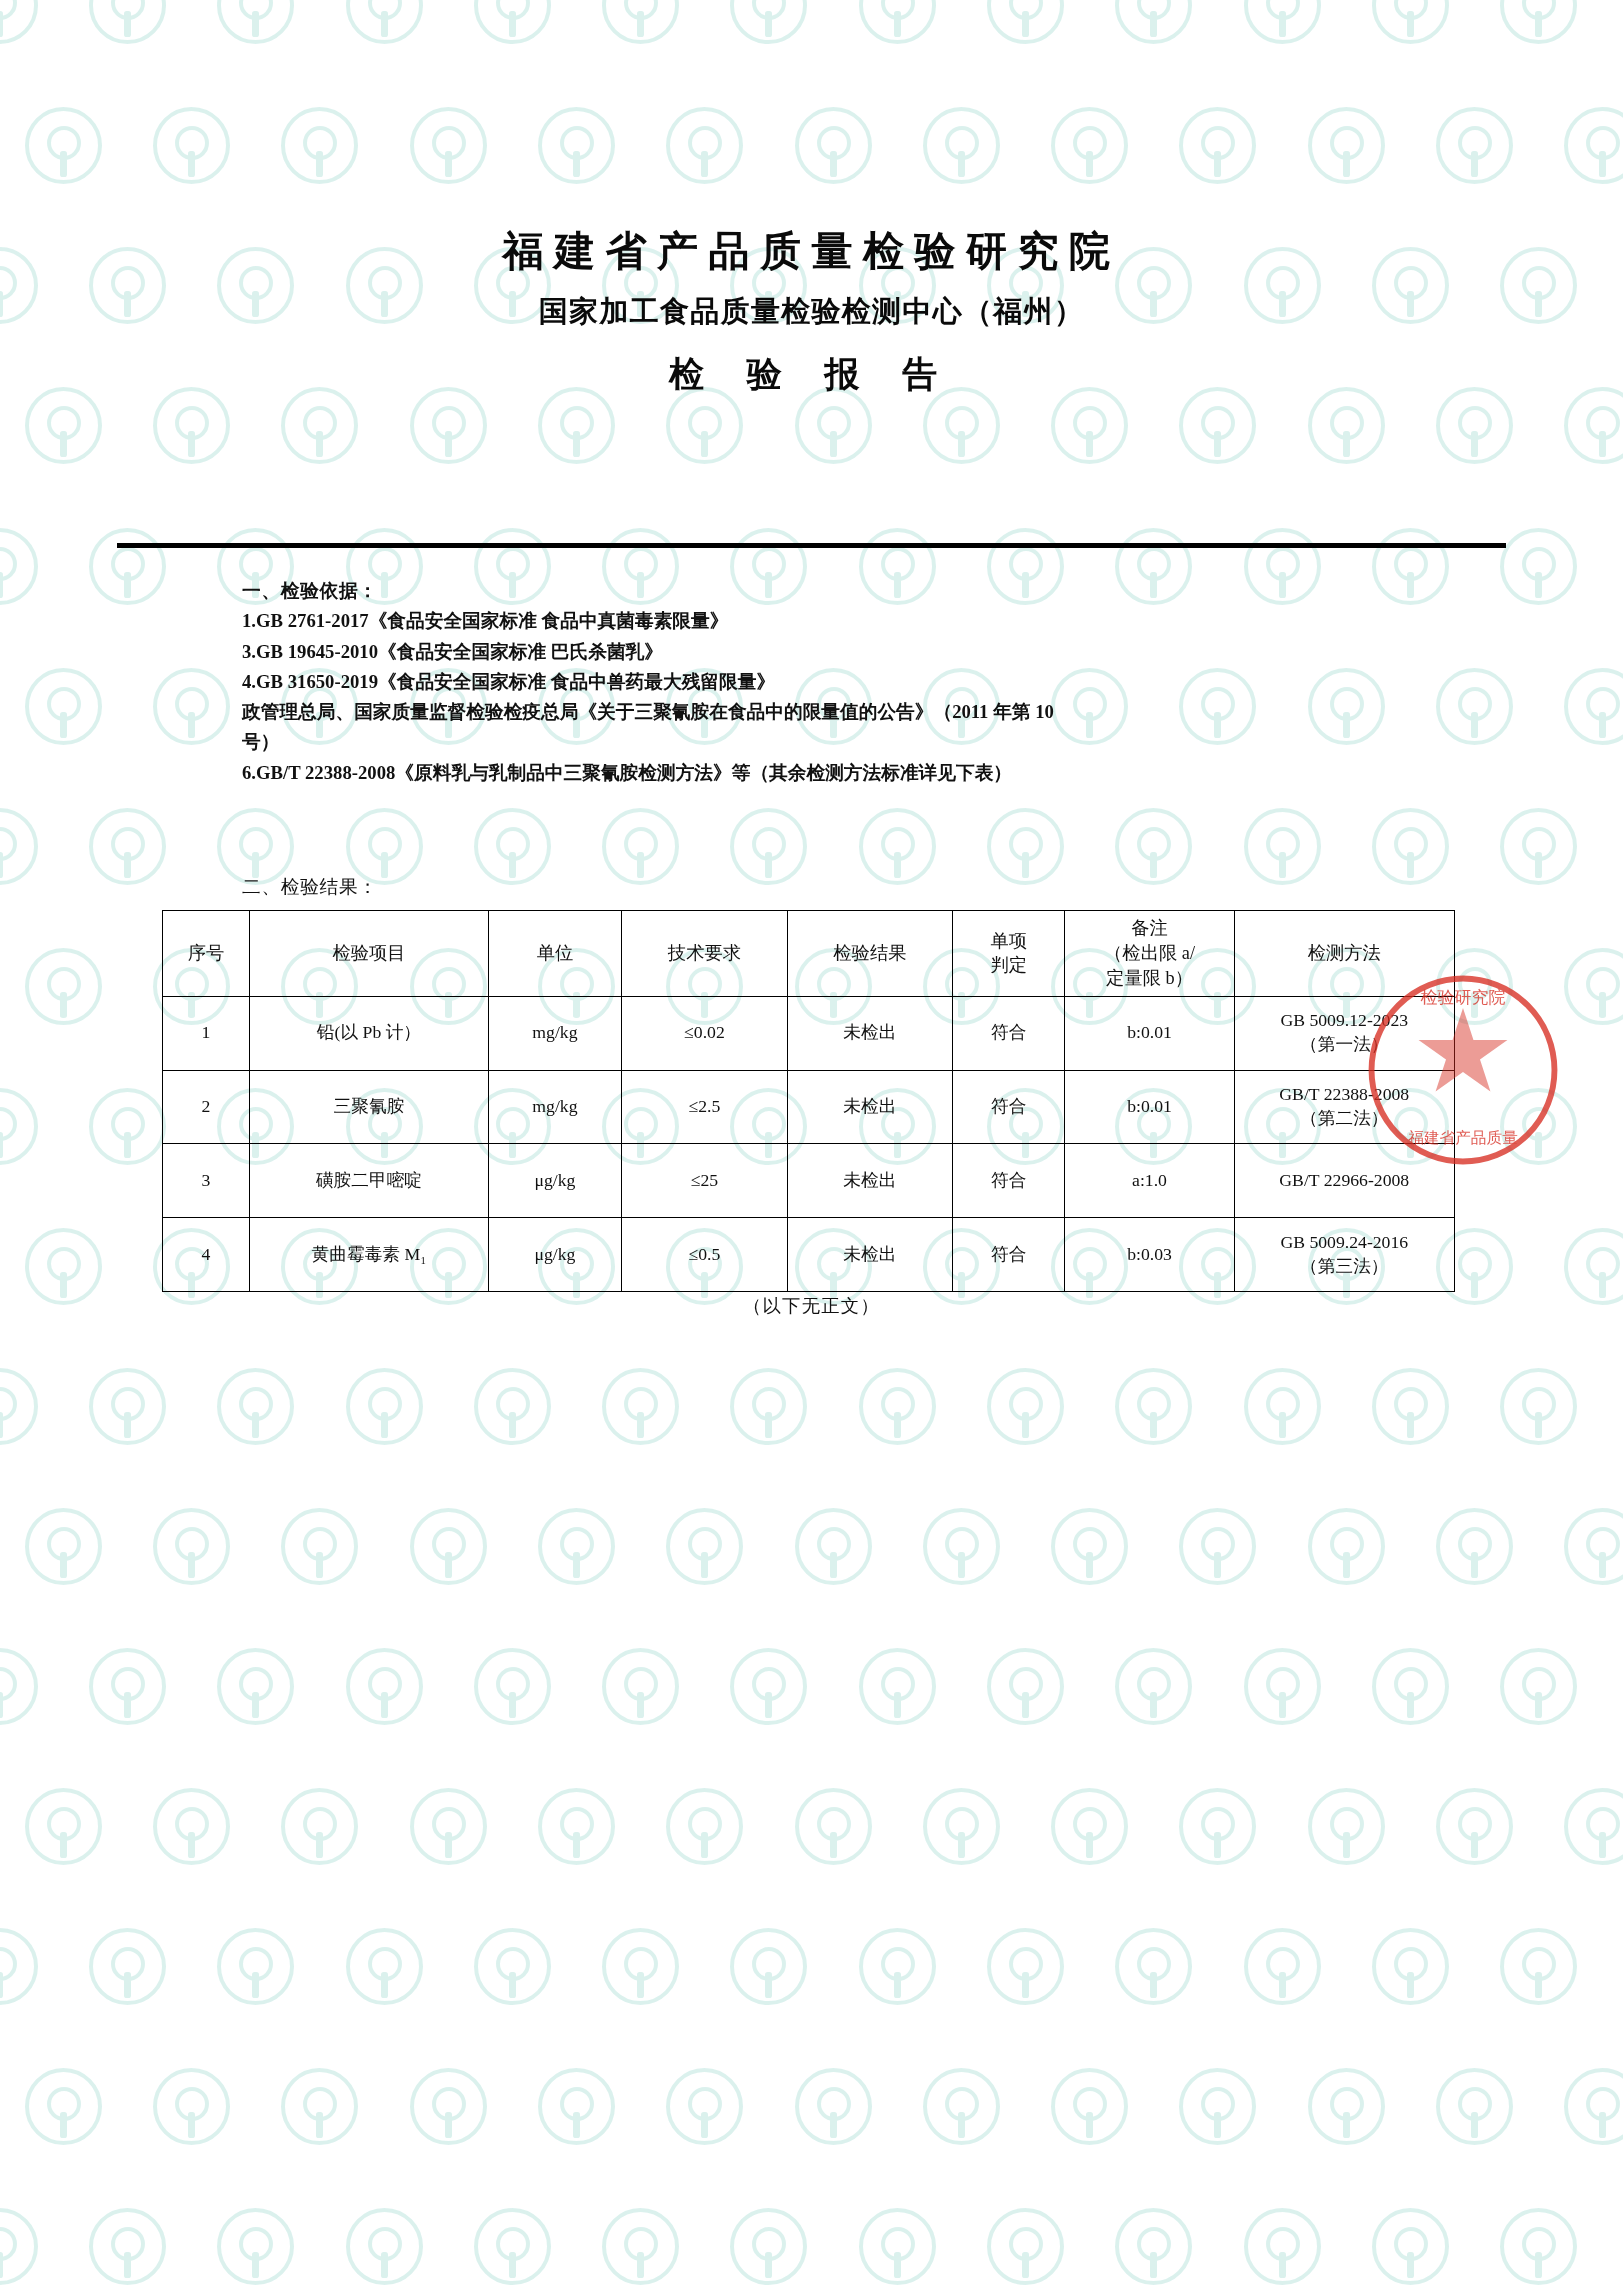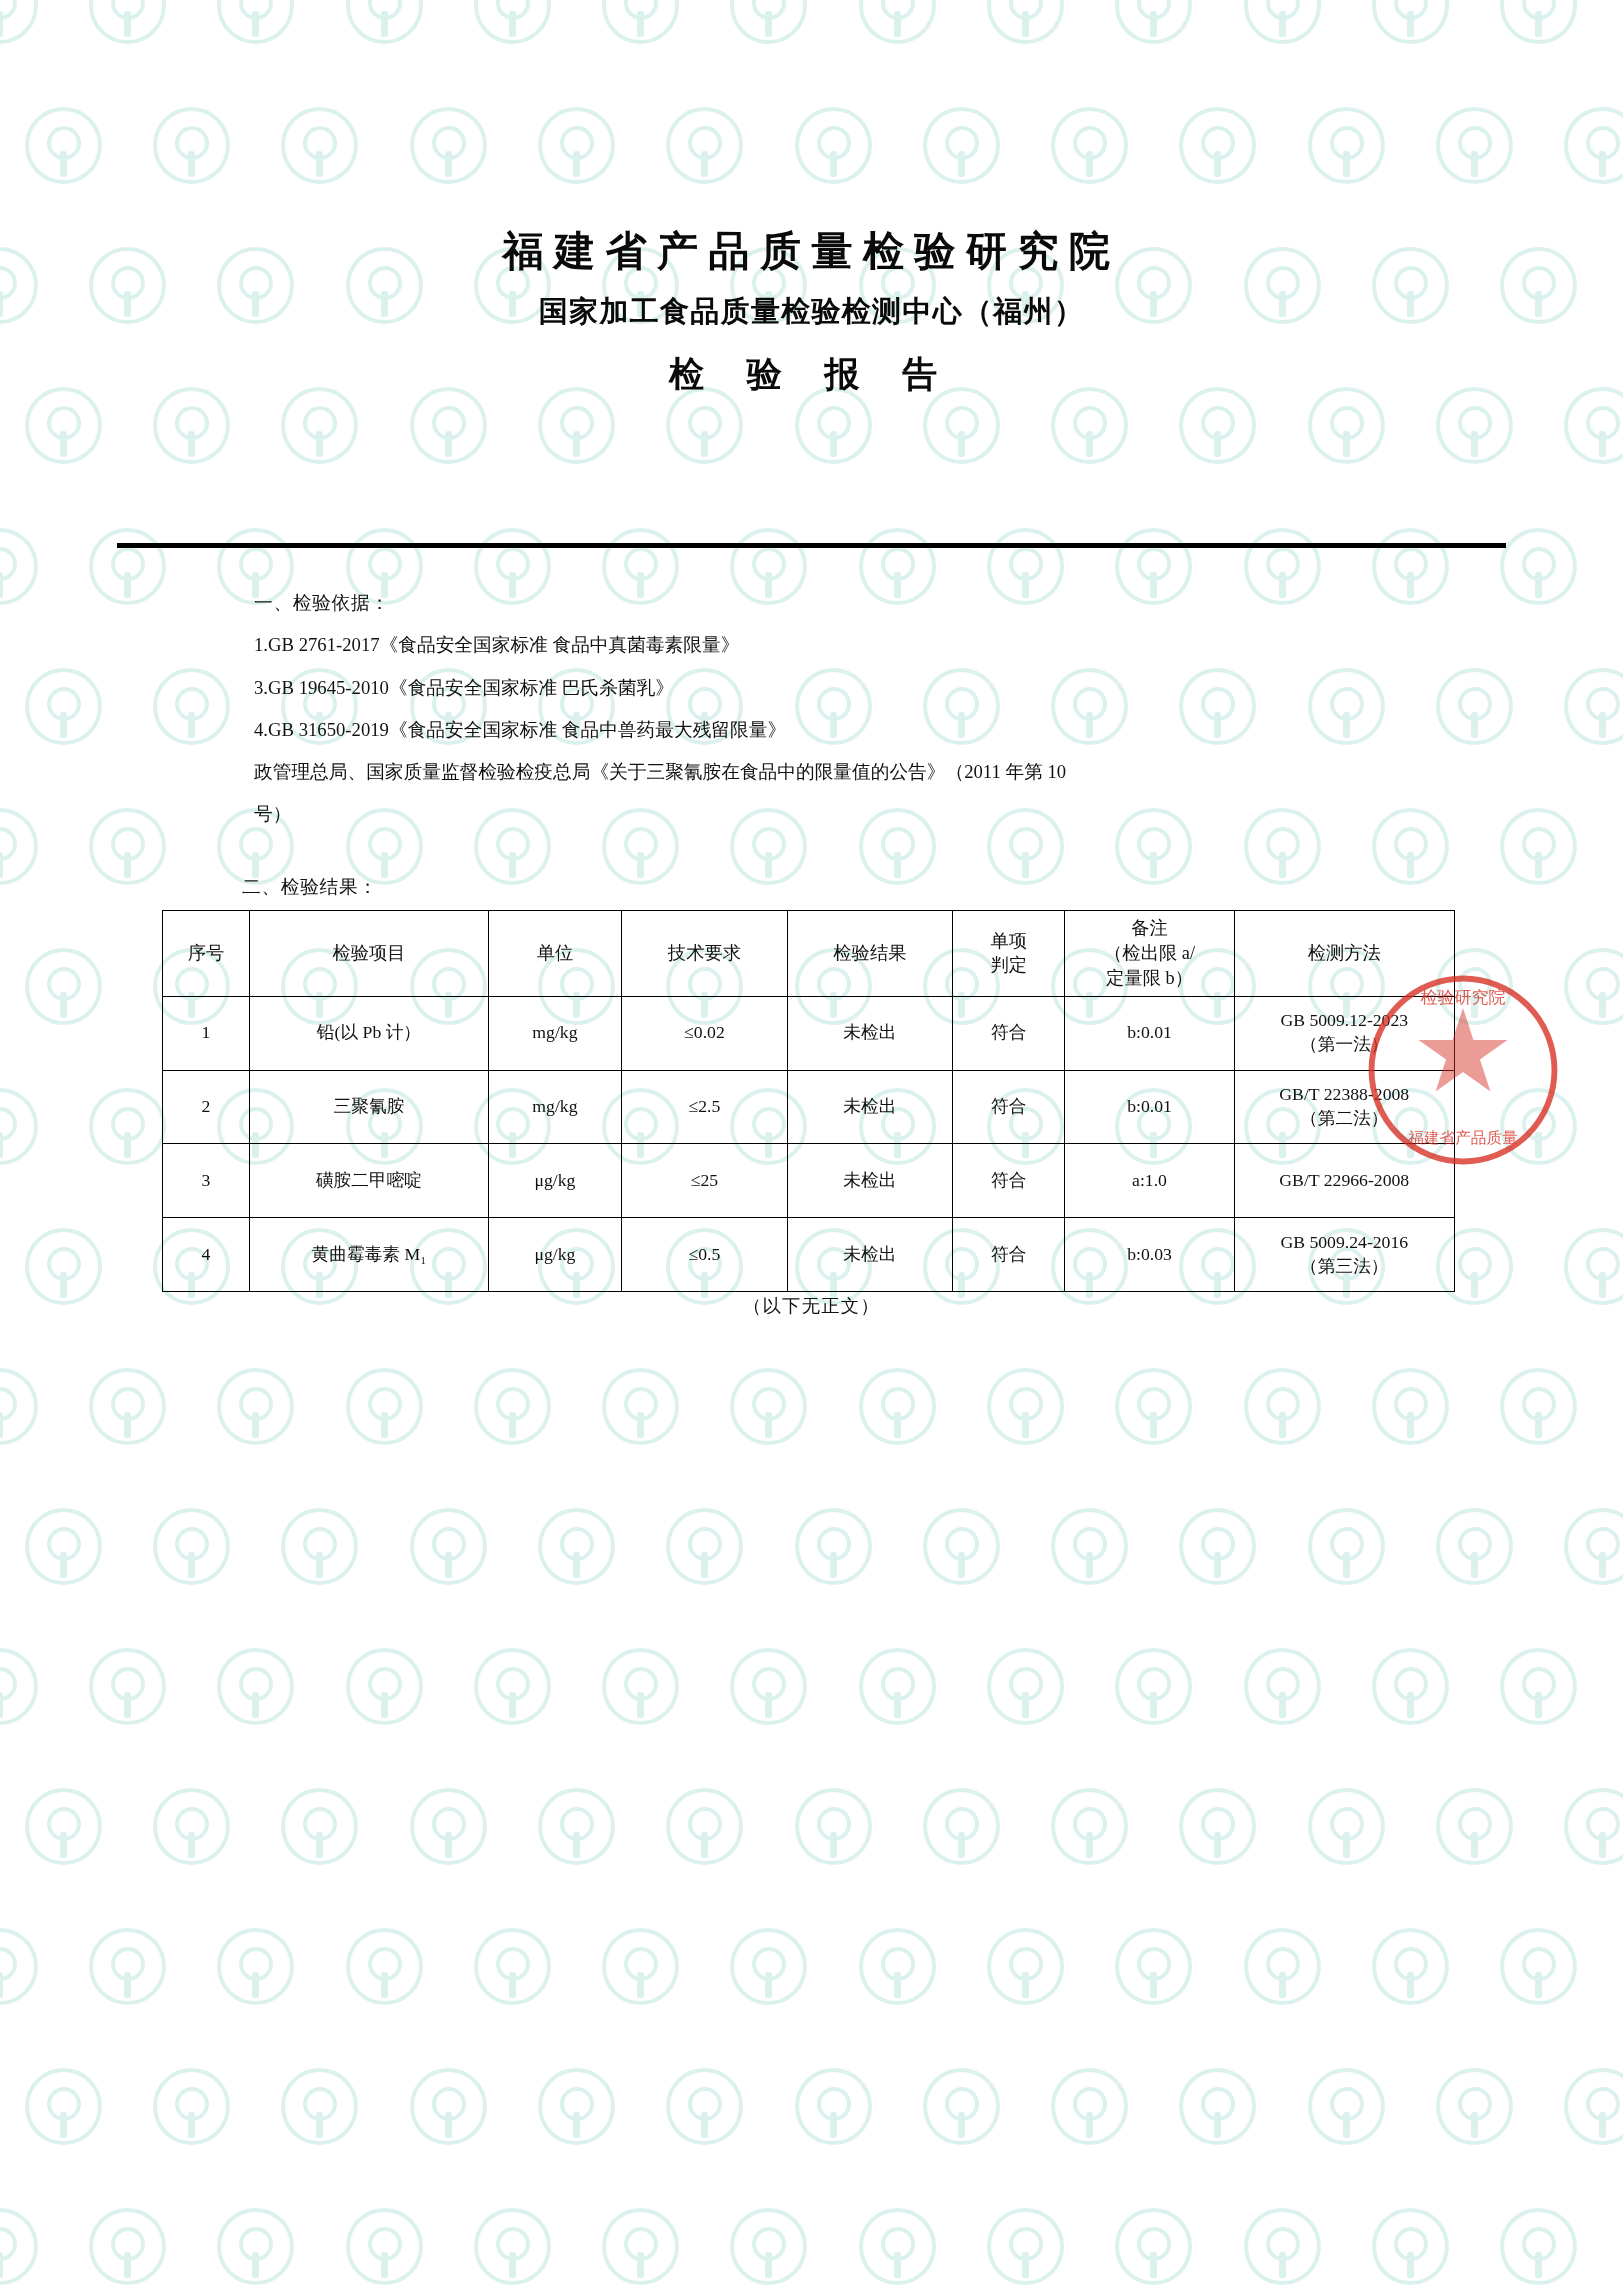--- a/index.html
+++ b/index.html
@@ -142,21 +142,22 @@
     right: 151px;
     top: 576px;
     font-size: 18.7px;
     line-height: 1.62;
     color: #111;
   }
   .body-block .sec-head {
     letter-spacing: 0.7px;
   }
   .body-block p {
-    margin: 12px;
+    margin: 0;
+    font-weight: bold;
   }
   .body-block .hang {
     text-indent: 0;
   }
 
   .results-head {
     position: absolute;
     left: 242px;
     top: 874px;
     font-size: 18.7px;
@@ -461,20 +462,21 @@
 
   <div class="hr-thick"></div>
 
   <div class="body-block">
     <p class="sec-head">一、检验依据：</p>
     <p class="hang">1.GB 2761-2017《食品安全国家标准  食品中真菌毒素限量》</p>
     <p class="hang">3.GB 19645-2010《食品安全国家标准  巴氏杀菌乳》</p>
     <p class="hang">4.GB 31650-2019《食品安全国家标准  食品中兽药最大残留限量》</p>
     <p class="hang">政管理总局、国家质量监督检验检疫总局《关于三聚氰胺在食品中的限量值的公告》（2011 年第 10</p>
     <p class="hang">号）</p>
+    <p class="hang">6.GB/T 22388-2008《原料乳与乳制品中三聚氰胺检测方法》等（其余检测方法标准详见下表）</p>
   </div>
 
   <div class="results-head">二、检验结果：</div>
 
   <table id="results-table">
     <thead>
       <tr>
         <th class="col-no">序号</th>
         <th class="col-item">检验项目</th>
         <th class="col-unit">单位</th>

